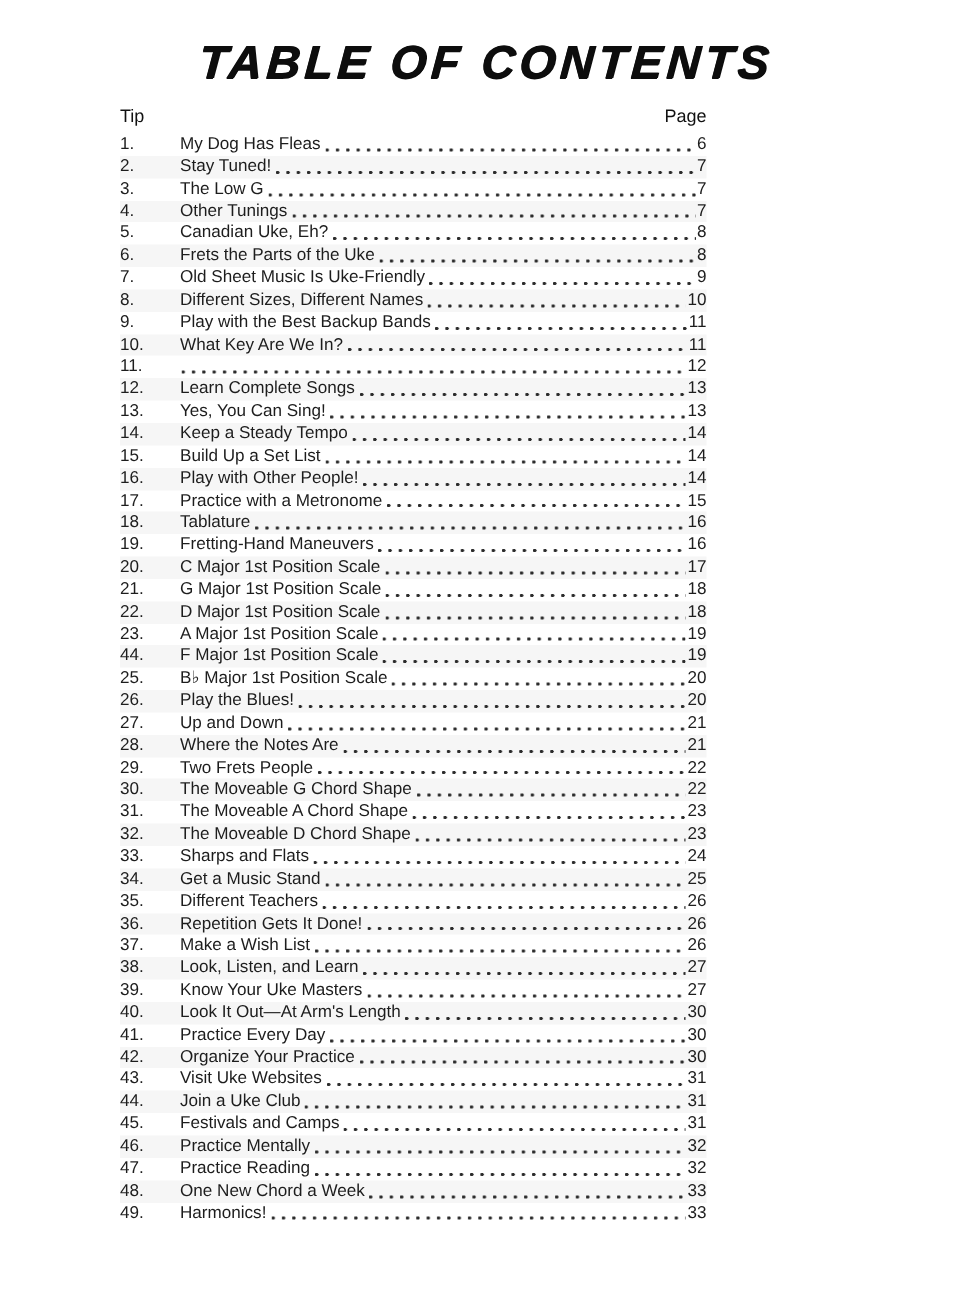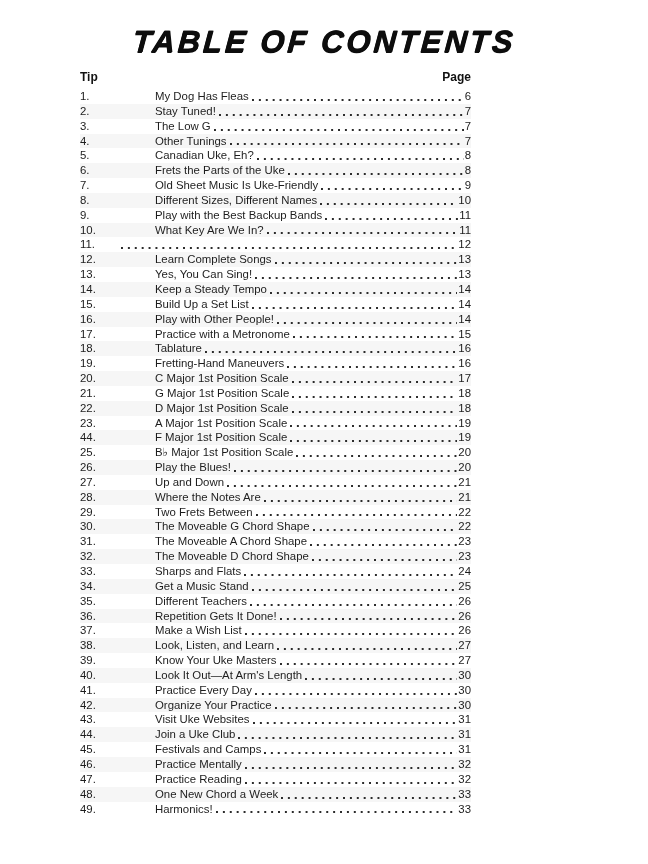--- a/index.html
+++ b/index.html
@@ -40,21 +40,21 @@
     position: absolute;
     left: 80px;
     top: 70px;
     width: 391px; 
   }
   .toc-header {
     display: flex;
     justify-content: space-between;
     align-items: baseline;
     font-size: 12px;
-    font-weight: bold;
+    font-weight: normal;
     color: #111111;
     height: 19px;
   }
   .toc-list {
     display: block;
   }
   .row {
     display: flex;
     align-items: baseline;
     height: 14.857px;
@@ -66,21 +66,20 @@
     background: #f6f6f6;
   }
   .num {
     flex: none;
     width: 40px;
   }
   .title {
     flex: none;
     padding-right: 2px;
     white-space: nowrap;
-    margin-left: 35px;
   }
   .dots {
     flex: 1 1 auto;
     align-self: stretch;
     position: relative;
     min-width: 6px;
   }
   .dots::before {
     content: "";
     position: absolute;
@@ -303,21 +302,21 @@
 
   <div class="row">
     <span class="num">28.</span>
     <span class="title">Where the Notes Are</span>
     <span class="dots"></span>
     <span class="pg">21</span>
   </div>
 
   <div class="row">
     <span class="num">29.</span>
-    <span class="title">Two Frets Between</span>
+    <span class="title">Two Frets People</span>
     <span class="dots"></span>
     <span class="pg">22</span>
   </div>
 
   <div class="row">
     <span class="num">30.</span>
     <span class="title">The Moveable G Chord Shape</span>
     <span class="dots"></span>
     <span class="pg">22</span>
   </div>

